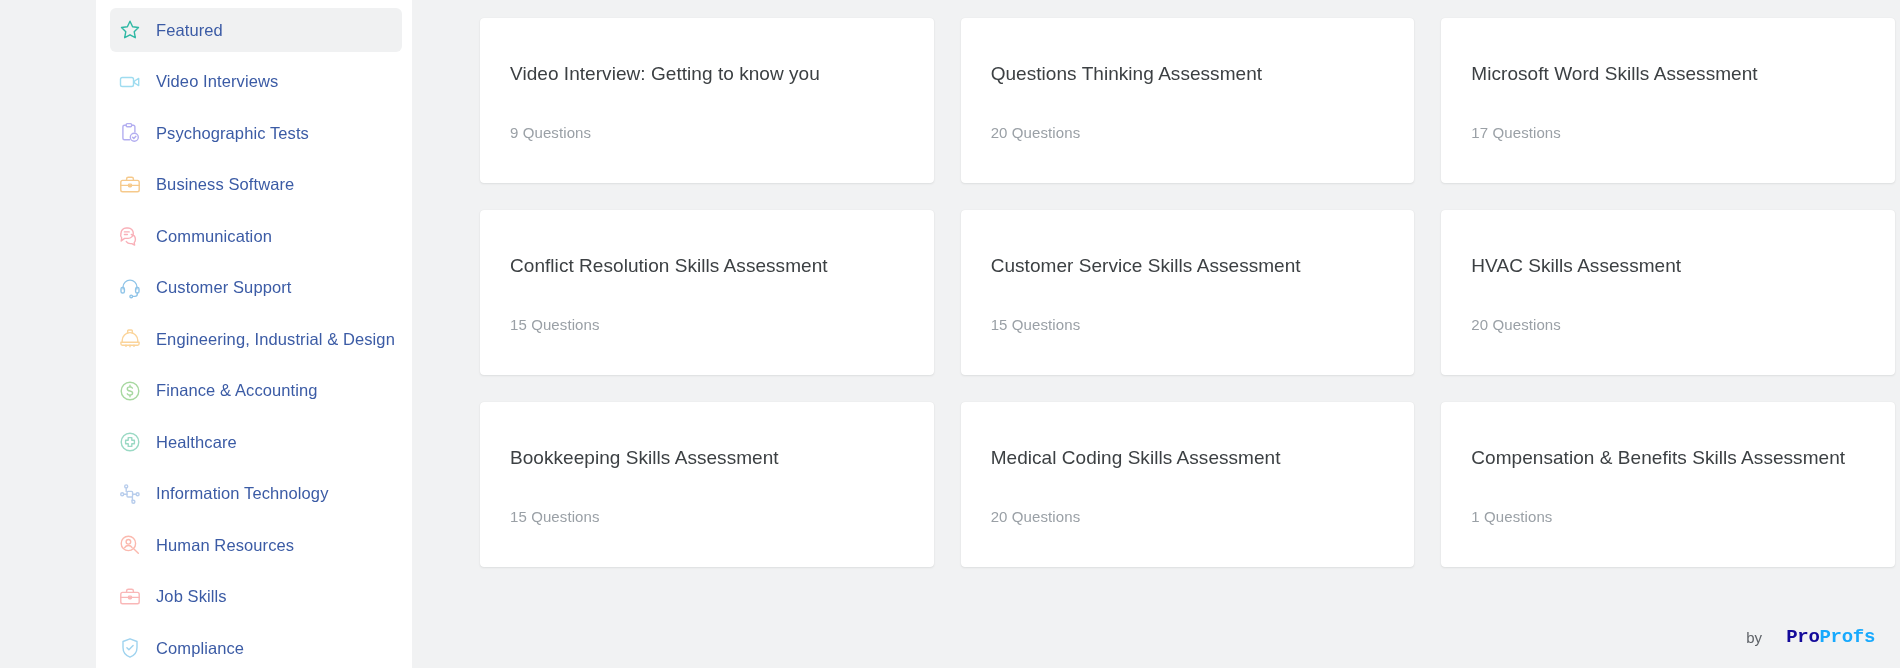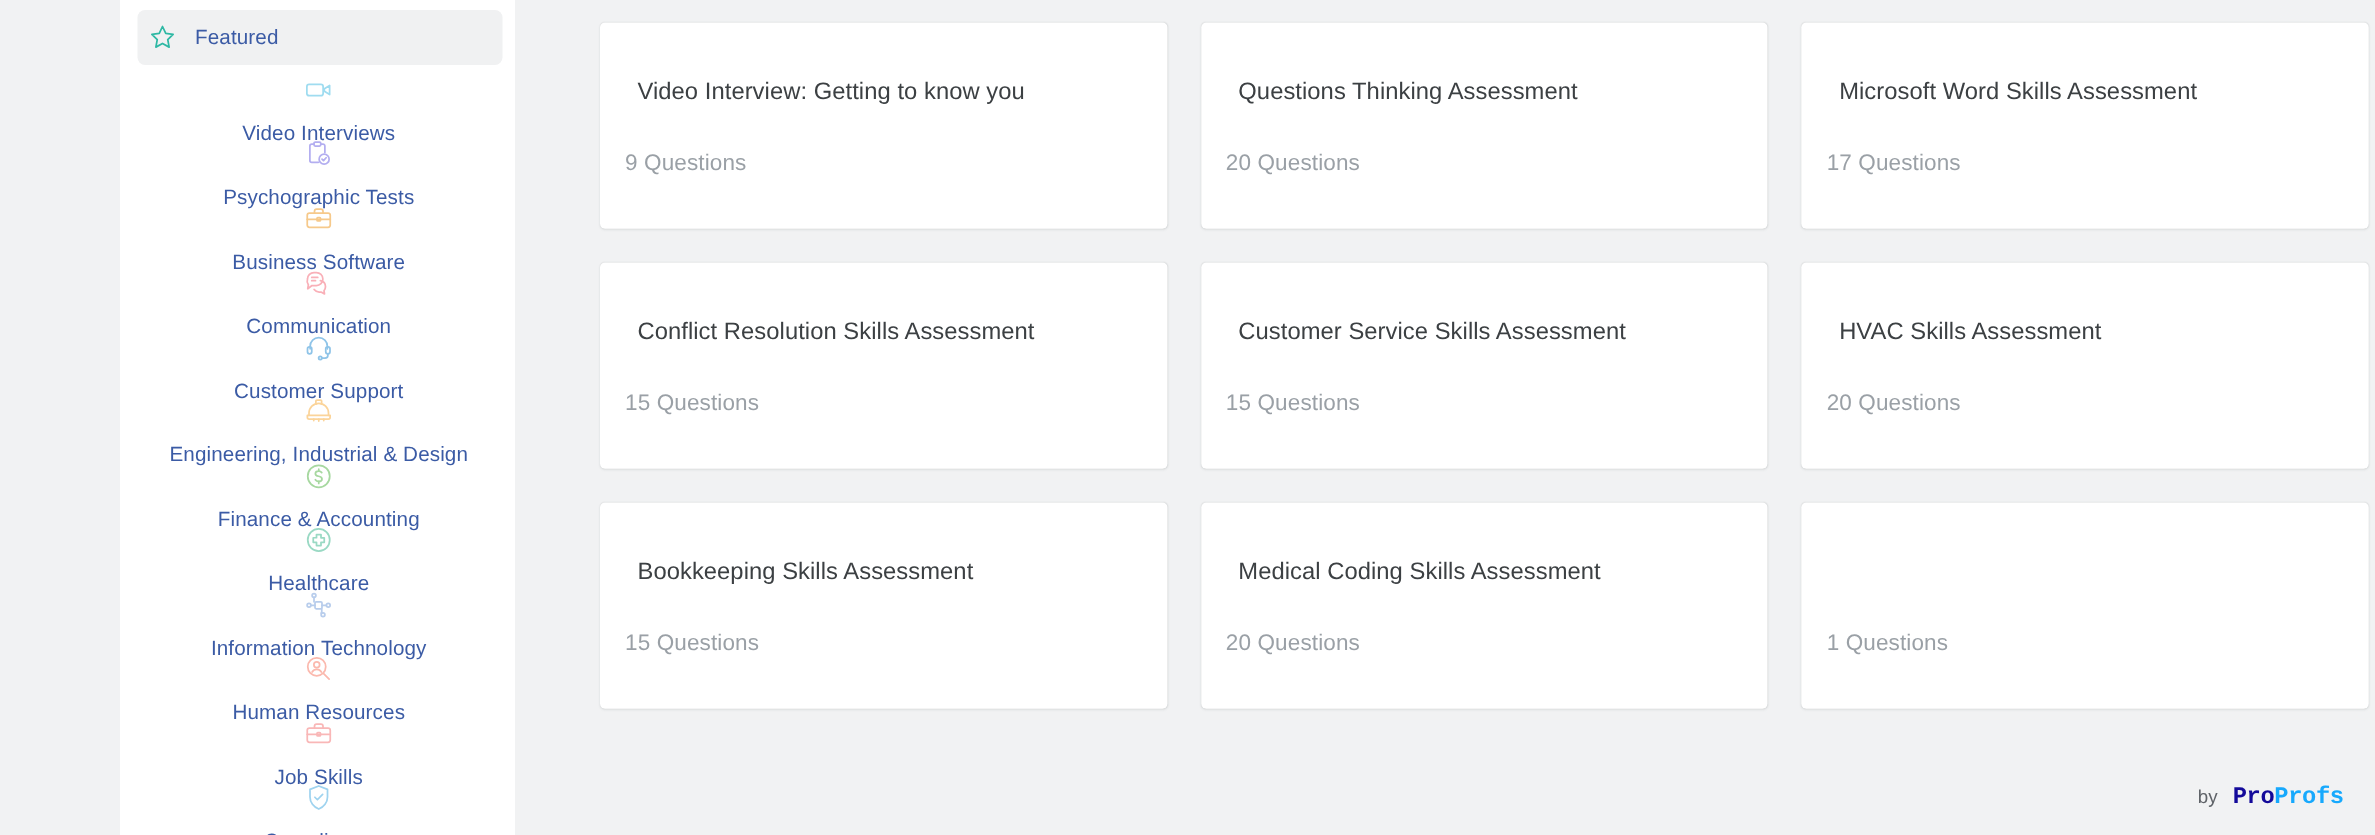--- a/index.html
+++ b/index.html
@@ -58,21 +58,21 @@
   .nav-icon svg { display: block; }
   .nav-label {
     font-size: 16.5px;
     color: #3b5ba5;
     font-weight: 500;
     letter-spacing: 0.1px;
     white-space: nowrap;
   }
   .nav-item:nth-child(1) { margin-bottom: 4px; }
   
-  .nav-list .nav-item + .nav-item { margin-top: 7.5px; flex-direction: column; }
+  .nav-list .nav-item + .nav-item { margin-top: 7.5px; }
 
   
   .content {
     flex: 1 1 auto;
     height: 668px;
     background: #f1f2f3;
     padding: 18px 45px 0 68px;
     display: flex;
     flex-direction: column;
   }
@@ -94,36 +94,36 @@
   }
   .card-title {
     font-size: 19px;
     line-height: 24px;
     color: #3c4043;
     font-weight: 400;
     letter-spacing: 0.05px;
   }
   .card-meta {
     position: absolute;
-    left: 20px;
+    left: 30px;
     bottom: 42px;
-    font-size: 18px;
+    font-size: 15px;
     color: #9aa0a6;
     letter-spacing: 0.1px;
   }
 
   
   .footer {
     margin-top: auto;
     height: 62px;
     display: flex;
     align-items: center;
     justify-content: flex-end;
     padding-right: 20px;
-    gap: 12px;
+    gap: 24px;
   }
   .footer-by {
     font-size: 15px;
     color: #5f6368;
     letter-spacing: 0.1px;
   }
   .brand {
     font-size: 19px;
     font-weight: bold;
     letter-spacing: -0.3px;
@@ -308,20 +308,21 @@
         </div>
         <div class="card">
           <div class="card-title">Bookkeeping Skills Assessment</div>
           <div class="card-meta">15 Questions</div>
         </div>
         <div class="card">
           <div class="card-title">Medical Coding Skills Assessment</div>
           <div class="card-meta">20 Questions</div>
         </div>
         <div class="card">
+          <div class="card-title">Compensation &amp; Benefits Skills Assessment</div>
           <div class="card-meta">1 Questions</div>
         </div>
       </div>
 
     <div class="footer">
       <span class="footer-by">by</span>
       <span class="brand"><span class="brand-pro">Pro</span><span class="brand-profs">Profs</span></span>
     </div>
   </main>
 

